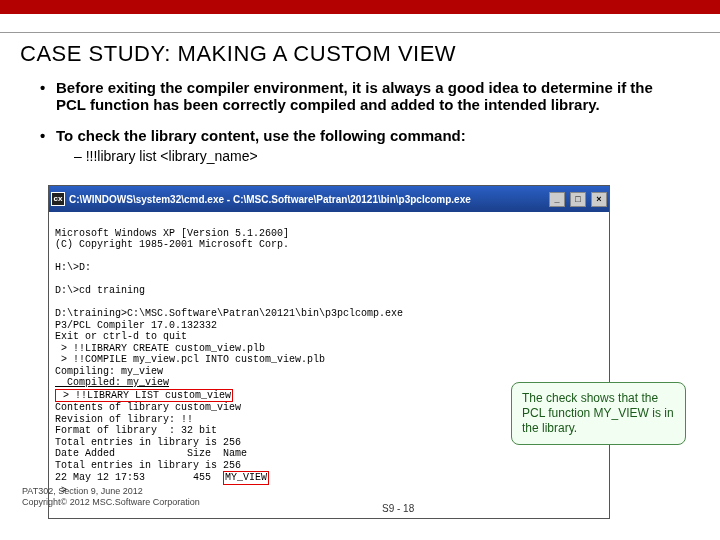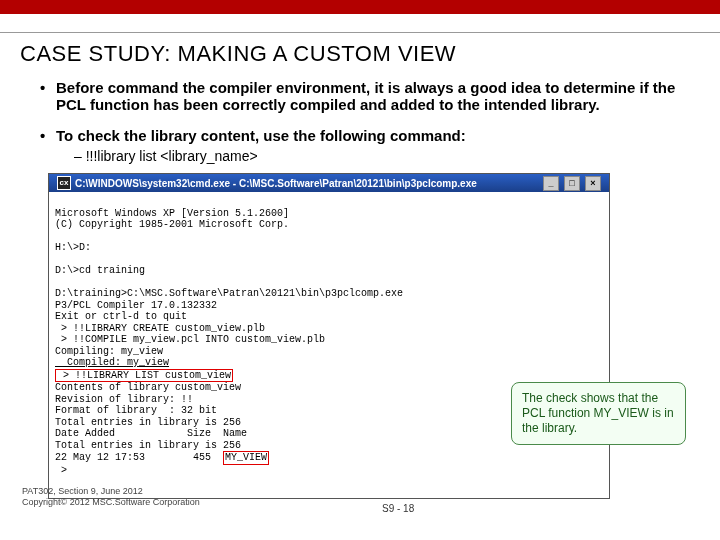--- a/index.html
+++ b/index.html
@@ -41,38 +41,38 @@
   }
   .bullet .dot {
     width: 16px;
     flex-shrink: 0;
   }
   .subbullet {
     margin-left: 34px;
     font-size: 14px;
     font-weight: normal;
     margin-top: -10px;
-    margin-bottom: 9px;
+    margin-bottom: 21px;
   }
   .cmdwin {
     margin: 4px 40px 0 48px;
     border: 1px solid #555;
     width: 560px;
     background: #fff;
     position: relative;
   }
   .cmdwin .titlebar {
     background: linear-gradient(#2a5fc4, #1a3f8a);
     color: #fff;
     font-size: 10px;
     font-weight: bold;
-    height: 18px;
+    height: 26px;
     display: flex;
     align-items: center;
-    padding: 0 8px;
+    padding: 0 2px;
     gap: 4px;
   }
   .cmdwin .titlebar .cx {
     display: inline-block;
     width: 12px; height: 12px;
     background: #222;
     border: 1px solid #fff;
     font-size: 8px;
     text-align: center;
     line-height: 12px;
@@ -136,21 +136,21 @@
 <body>
 
 <div class="topbar"></div>
 <div class="rule"></div>
 
 <div class="title">CASE STUDY: MAKING A CUSTOM VIEW</div>
 
 <div class="content">
   <div class="bullet">
     <div class="dot">•</div>
-    <div>Before command the compiler environment, it is always a good idea to determine if the PCL function has been correctly compiled and added to the intended library.</div>
+    <div>Before exiting the compiler environment, it is always a good idea to determine if the PCL function has been correctly compiled and added to the intended library.</div>
   </div>
   <div class="bullet">
     <div class="dot">•</div>
     <div>To check the library content, use the following command:</div>
   </div>
   <div class="subbullet">– !!!library list &lt;library_name&gt;</div>
 </div>
 
 <div class="cmdwin">
   <div class="titlebar">

